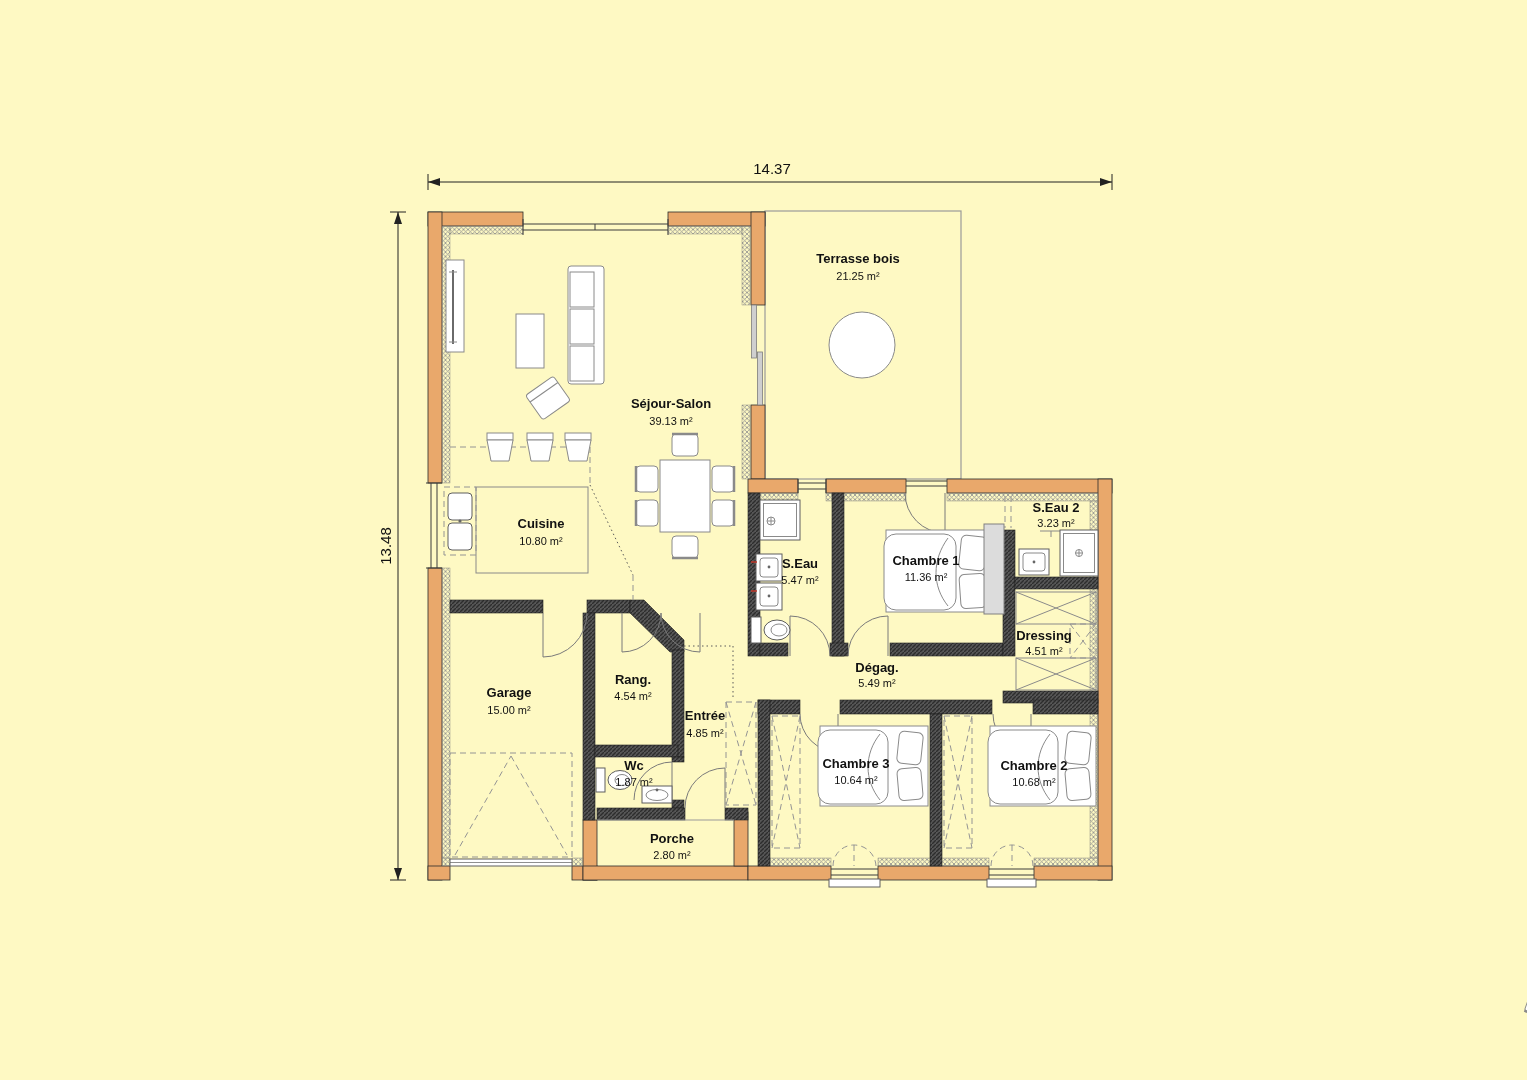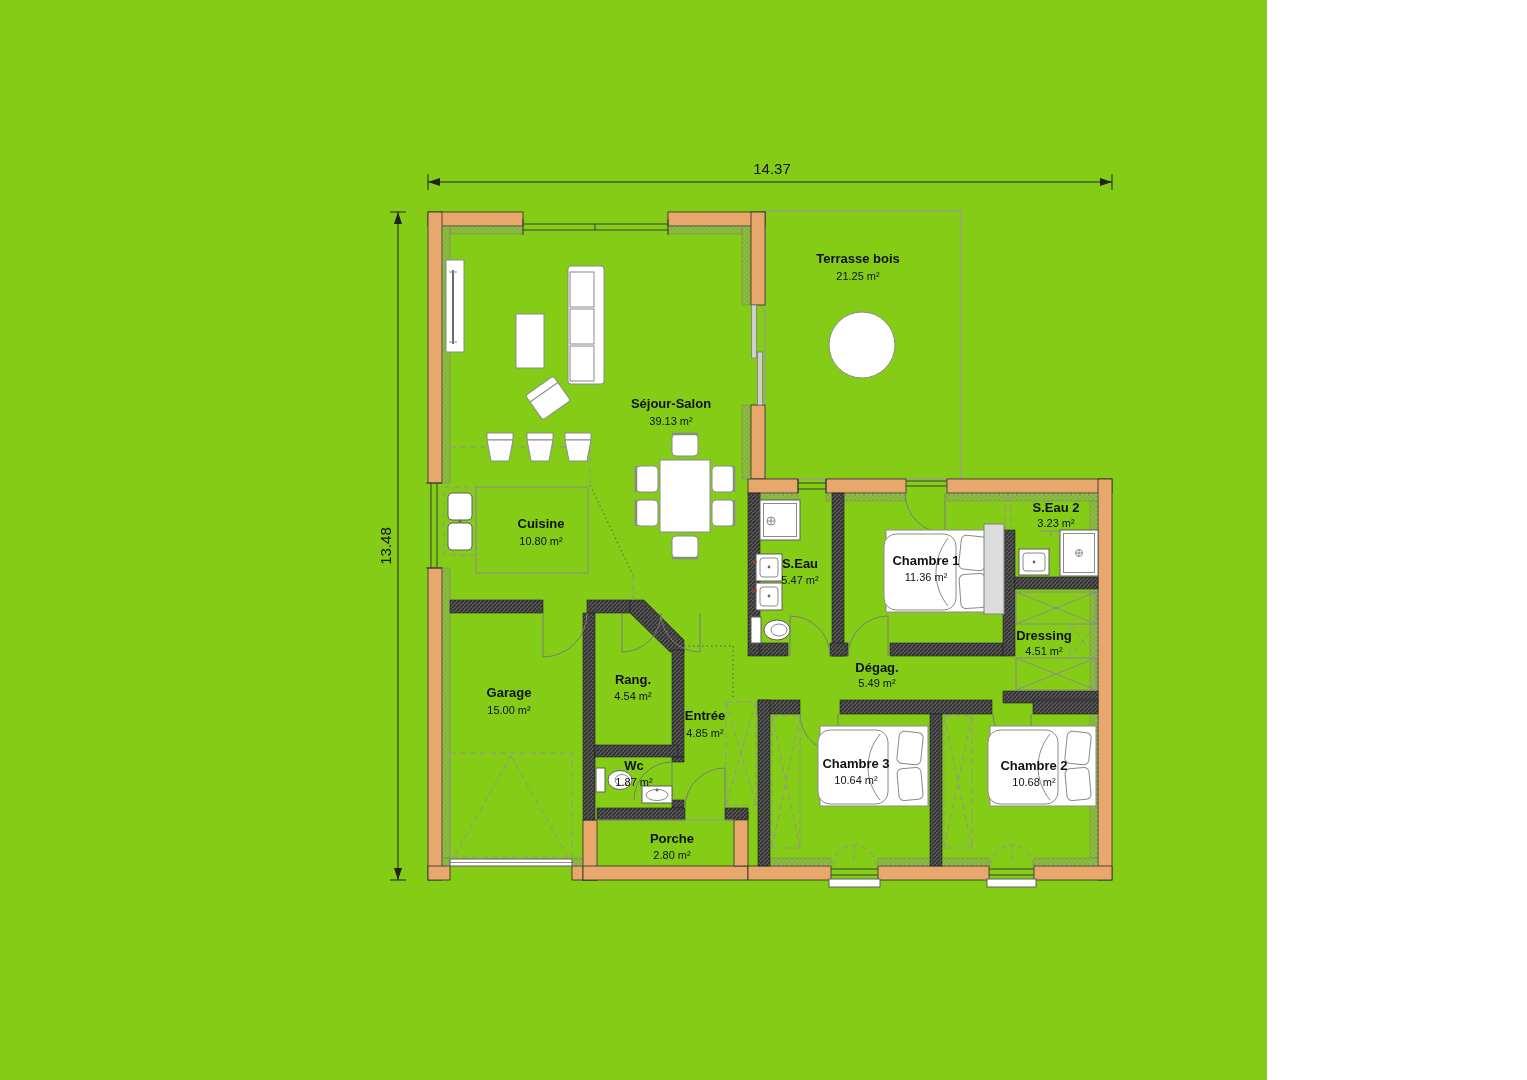--- a/index.html
+++ b/index.html
@@ -1,16 +1,16 @@
 <!DOCTYPE html>
 <html><head>
 <meta charset="utf-8">
 <style>
   html,body{margin:0;padding:0;background:#ffffff;}
-  .stage{position:relative;width:1267px;height:1080px;background:#84cc16;overflow:hidden;
+  .stage{position:relative;width:1527px;height:1080px;background:#fef9c3;overflow:hidden;
          font-family:"Liberation Sans",sans-serif;}
   svg{display:block;}
   .rn{font:700 13px "Liberation Sans",sans-serif;fill:#111;text-anchor:middle;}
   .ra{font:11px "Liberation Sans",sans-serif;fill:#111;text-anchor:middle;}
   .dim{font:15px "Liberation Sans",sans-serif;fill:#111;text-anchor:middle;}
   .ow{fill:#E9A86B;stroke:#2b2b2b;stroke-width:0.8;}
   .iw{fill:url(#dw);stroke:#1f1f1f;stroke-width:0.6;}
   .ins{fill:url(#ins);stroke:#777;stroke-width:0.4;}
   .f{fill:#ffffff;stroke:#8a8a8a;stroke-width:1;}
   .f2{fill:none;stroke:#8a8a8a;stroke-width:1;}

